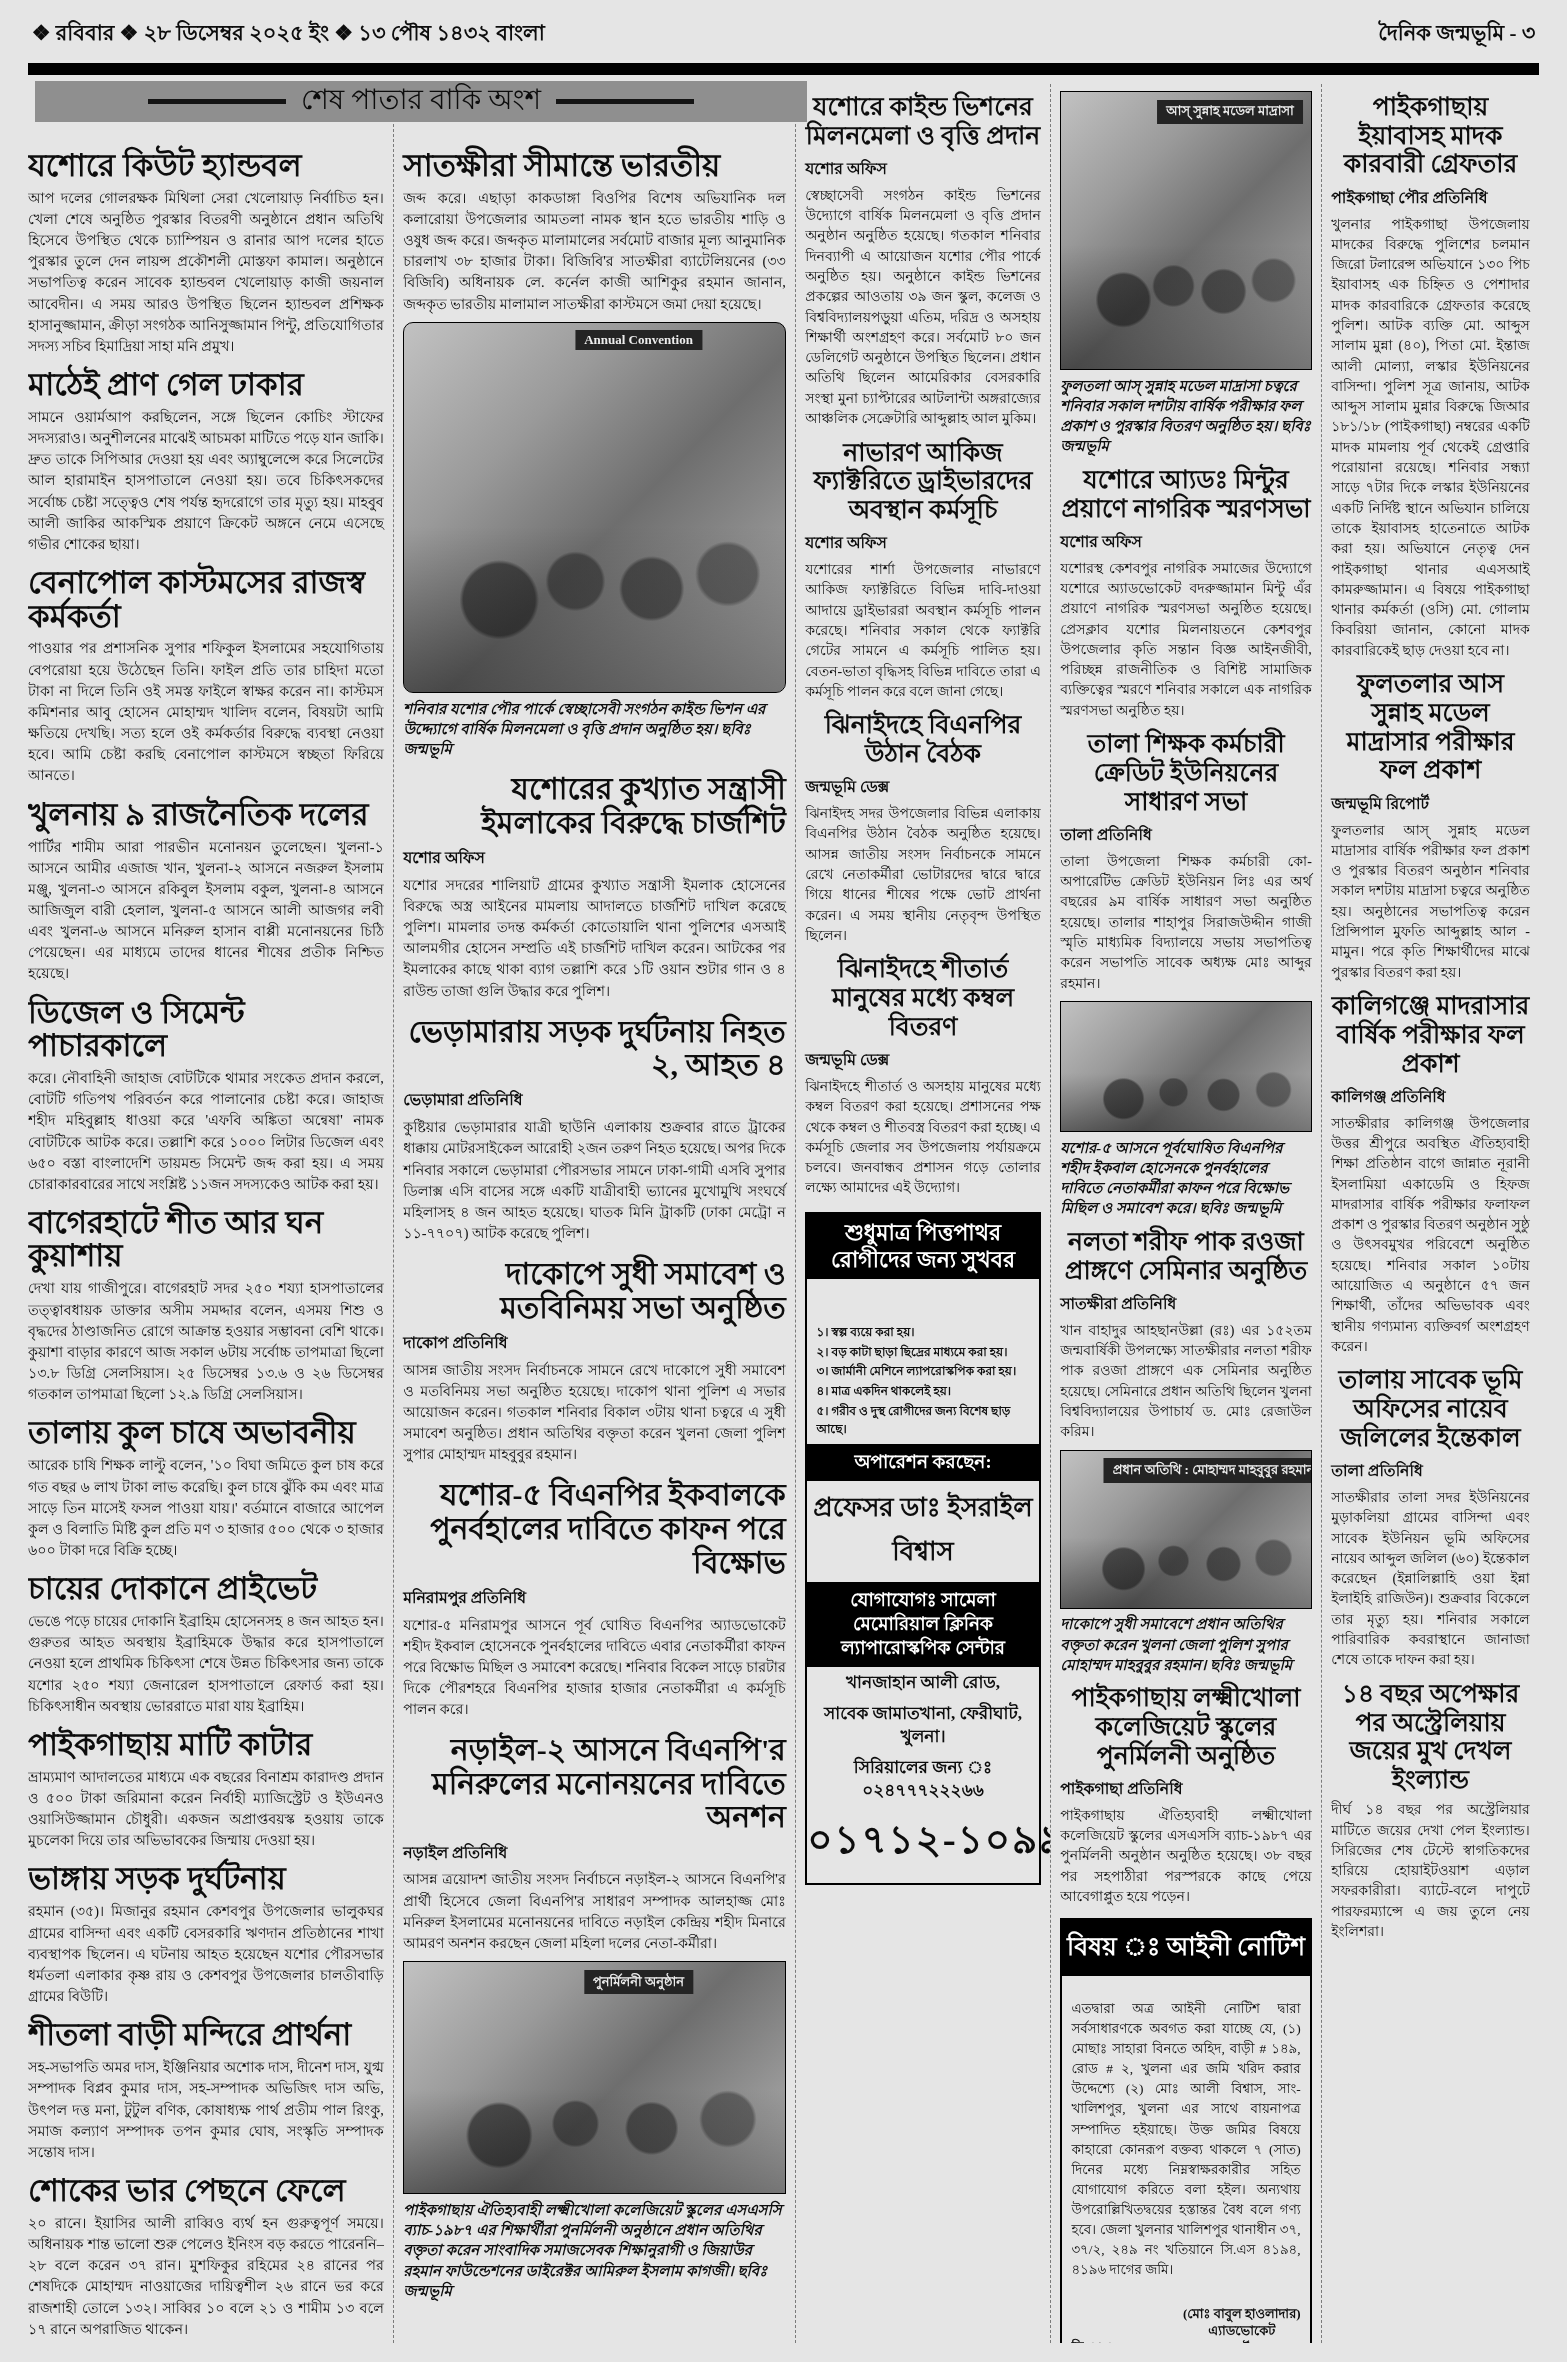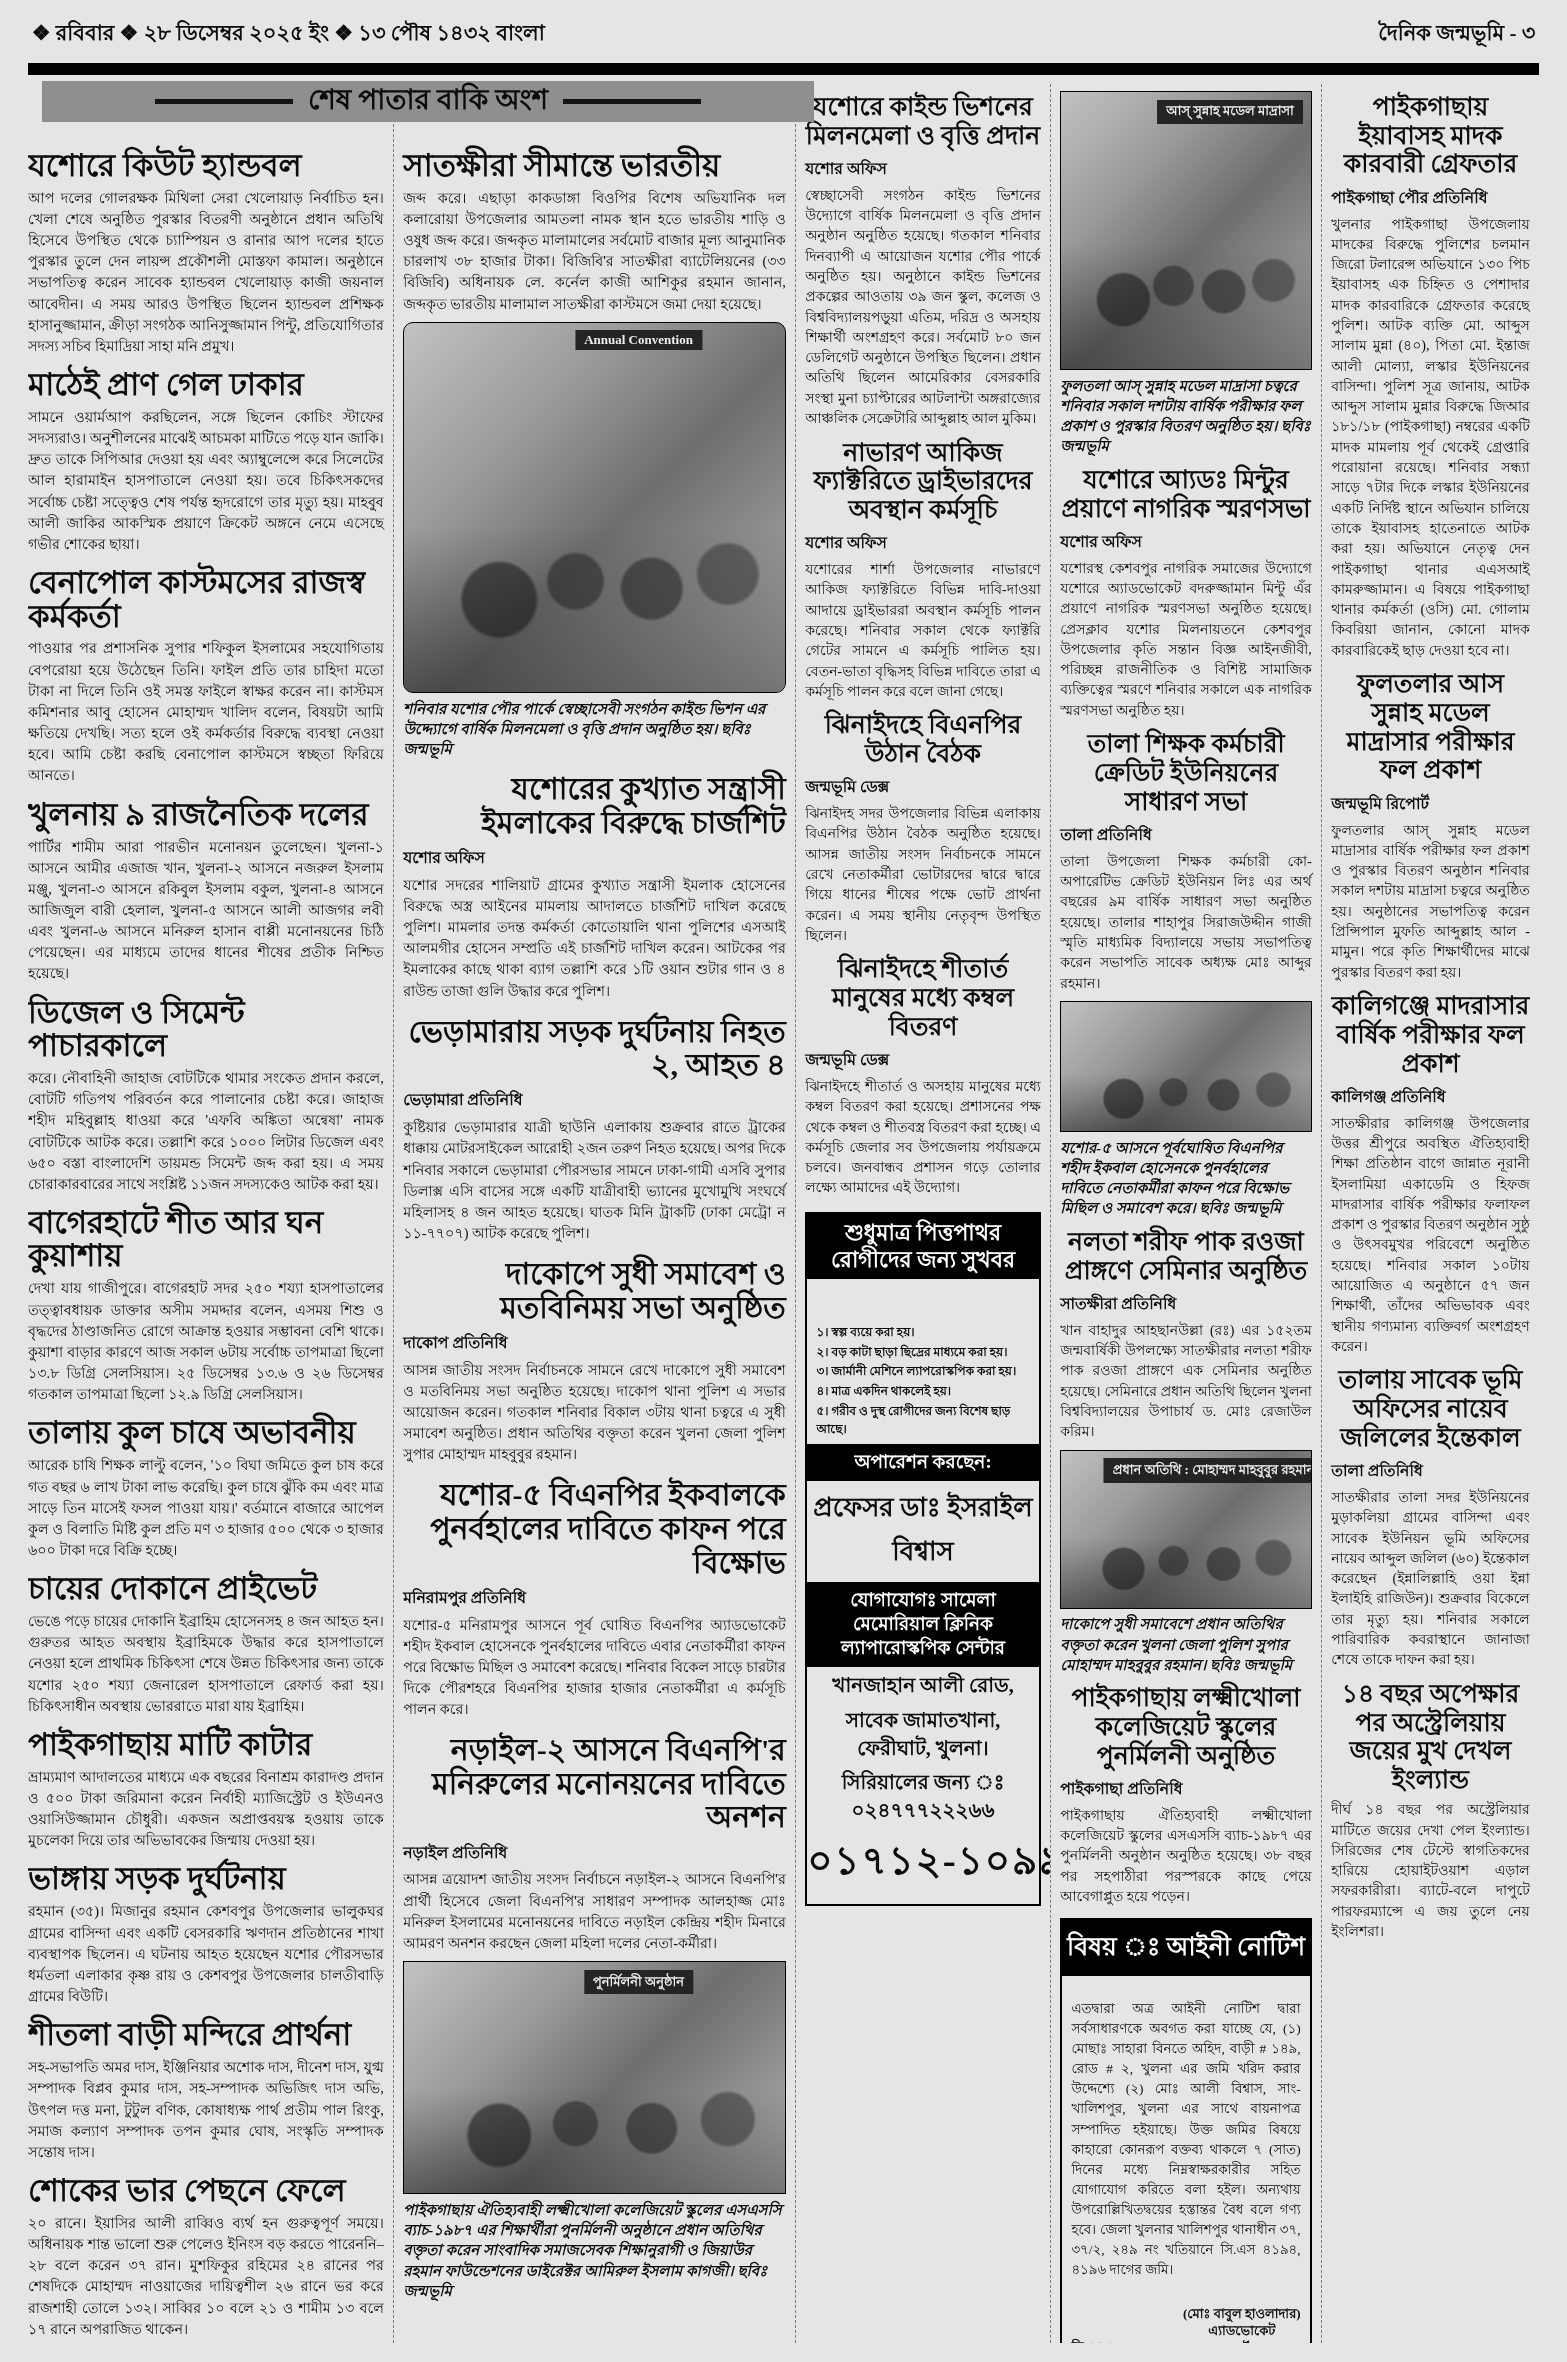--- a/index.html
+++ b/index.html
@@ -2,23 +2,23 @@
 <html style="font-size:14.8px"><head>
 <meta charset="utf-8">
 <style>
   html,body{margin:0;padding:0;background:#cfcfcf;}
   .page{width:1567px;height:2363px;background:#e5e5e5;color:#0d0d0d;position:relative;
         box-sizing:border-box;padding:7.4px 28px 22px;overflow:hidden;
         font-family:"Liberation Serif","DejaVu Serif",serif;}
   .masthead{display:flex;justify-content:space-between;align-items:flex-end;
         font-weight:bold;font-size:21px;padding:9.2px 3.7px 11px;}
   .top-rule{height:12px;background:#000;}
-  .section-banner{position:absolute;left:42px;top:81px;width:772px;height:41px;background:#8f8f8f;
+  .section-banner{position:absolute;left:35px;top:81px;width:772px;height:41px;background:#8f8f8f;
         display:flex;align-items:center;justify-content:center;gap:14.8px;
-        font-weight:bold;font-size:28px;color:#0c0c0c;}
+        font-weight:normal;font-size:28px;color:#0c0c0c;}
   .section-banner .dash{width:138px;height:4.6px;background:#141414;}
   .cols{display:flex;margin-top:9.2px;height:2259px;overflow:hidden;}
   .col{box-sizing:border-box;padding:0 9.2px;overflow:hidden;}
   .col+.col{border-left:1.8px dashed #7a7a7a;}
   .c1{width:365px;padding-left:0;padding-top:54px;}
   .c2{width:402px;padding-top:54px;}
   .c3{width:255px;}
   .c4{width:271px;}
   .c5{flex:1;}
   .hl1{font-size:31px;line-height:1.08;font-weight:bold;margin:11px 0 5.5px;}
@@ -39,21 +39,21 @@
   .ph400{height:369px;border-radius:10px;} .ph250{height:231px;} .ph300{height:277px;} .ph140{height:129px;} .ph170{height:157px;}
   .photo-label{position:absolute;z-index:2;top:7.4px;left:50%;transform:translateX(-50%);
      background:#242424;color:#ededed;font-size:13px;font-weight:bold;padding:1.8px 9.2px;white-space:nowrap;max-width:94%;overflow:hidden;margin-left:44px;}
   .caption{font-style:italic;font-weight:bold;font-size:15px;line-height:1.35;margin:5.5px 0 9.2px;}
   .ad{border:2.8px solid #000;margin-top:13px;}
   .ad .band{background:#000;color:#fff;text-align:center;font-weight:bold;padding:6.5px 3.7px;font-size:22px;line-height:1.2;}
   .ad .band.small{font-size:18.5px;line-height:1.3;}
   .ad .list{padding:7.4px 9.2px 3.7px;font-weight:bold;font-size:12px;line-height:1.5;margin-top:36px;}
   .ad .list div{margin-bottom:1.8px;}
   .ad .doctor{text-align:center;font-size:26px;font-weight:bold;padding:6.5px 1.8px;}
-  .ad .addr{text-align:center;font-weight:bold;font-size:20px;padding:4.6px 3.7px 1.8px;line-height:1.4;}
+  .ad .addr{text-align:center;font-weight:bold;font-size:17px;padding:4.6px 3.7px 1.8px;line-height:1.4;}
   .ad .phone{text-align:center;font-size:39px;font-weight:bold;letter-spacing:1.8px;padding:3.7px 0 9.2px;}
   .notice{border:2.8px solid #000;margin-top:11px;}
   .notice .band{background:#000;color:#fff;font-size:25px;font-weight:bold;text-align:center;padding:6.5px 3.7px;}
   .notice .nbody{font-size:13.4px;padding:9.2px 9.2px 3.7px;text-align:justify;line-height:1.5;}
   .notice .nfoot{display:flex;justify-content:space-between;align-items:flex-end;padding:7.4px 9.2px 7.4px;}
   .notice .ref{font-size:13px;font-weight:bold;}
   .notice .sig{text-align:center;font-size:13px;font-weight:bold;line-height:1.35;}
 </style>
 </head>
 <body>

